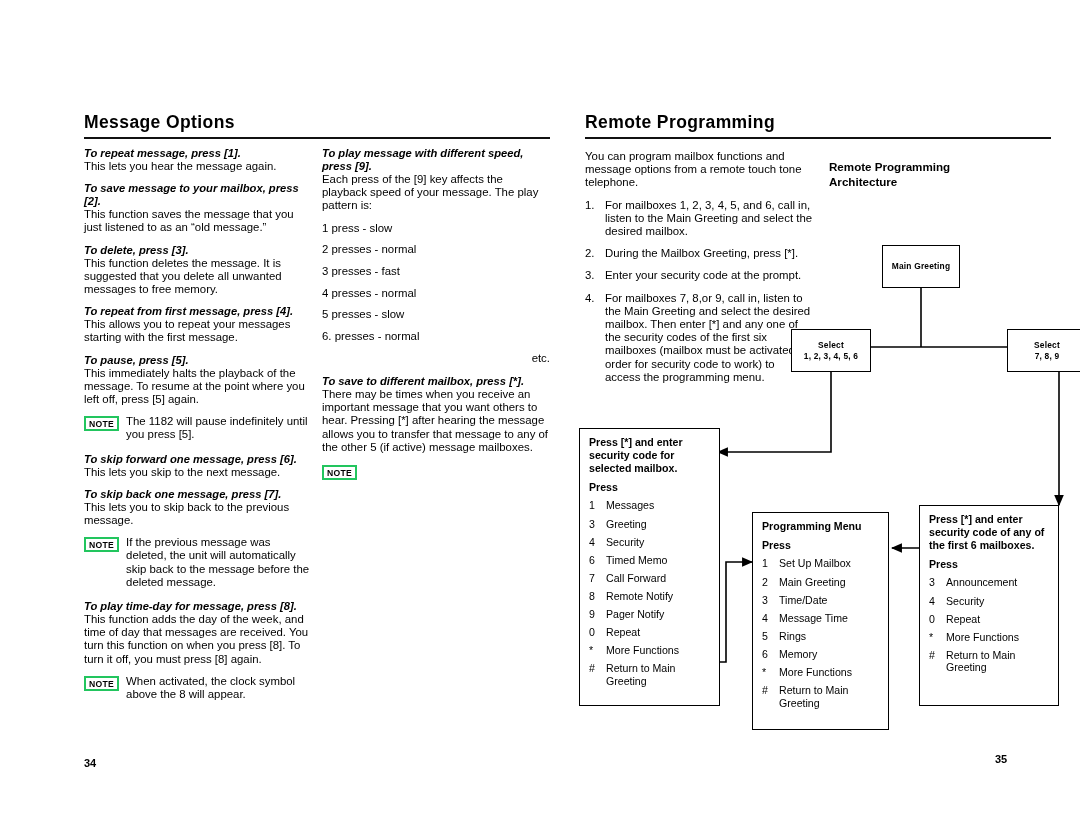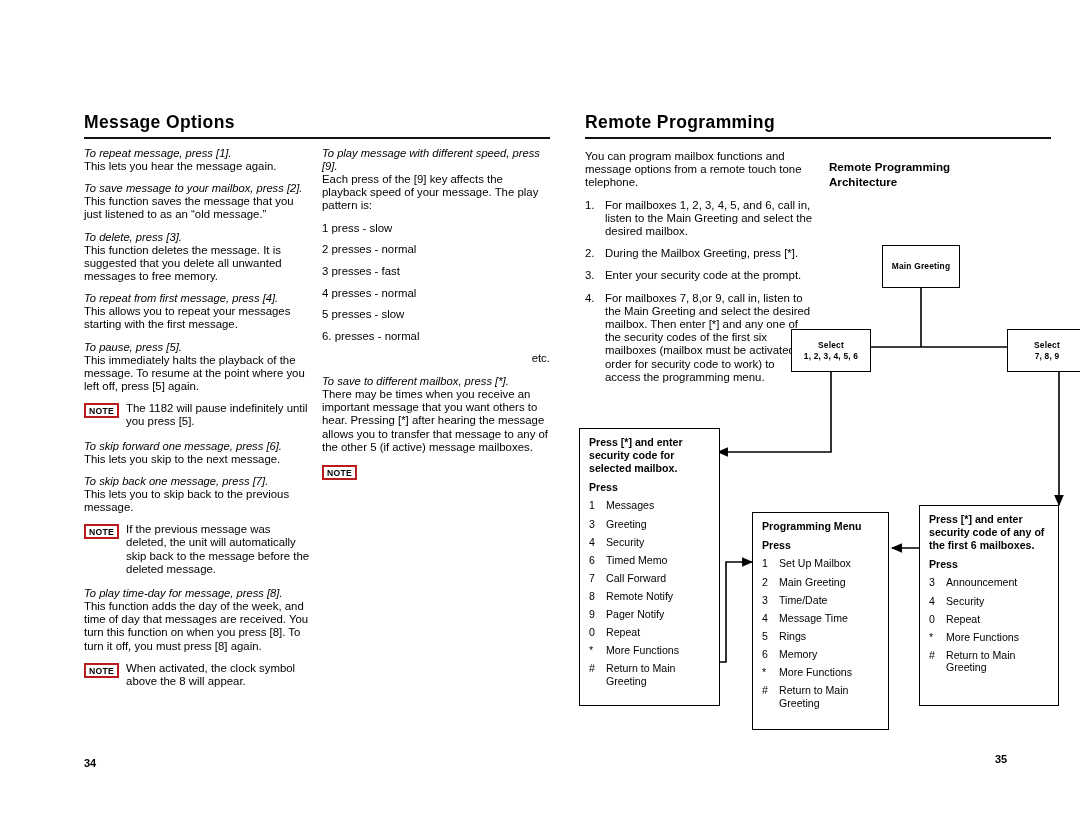--- a/index.html
+++ b/index.html
@@ -44,21 +44,21 @@
     width: 100%;
   }
 
   .cols {
     position: absolute;
     display: flex;
   }
   .col { position: relative; }
   .lead {
     font-style: italic;
-    font-weight: normal;
+    font-weight: bold;
     font-size: 11.2px;
     line-height: 13px;
     margin: 0;
   }
   .body-txt {
     font-size: 11.4px;
     line-height: 13.2px;
     margin: 0 0 9px 0;
   }
   .blockset { margin-bottom: 9px; }
@@ -69,21 +69,21 @@
     margin: 0 0 8.5px 0;
   }
 
   .note {
     display: flex;
     align-items: flex-start;
     gap: 7px;
     margin: 3px 0 11px 0;
   }
   .note-tag {
-    border: 2px solid #b91c1c;
+    border: 2px solid #22c55e;
     font-size: 8.6px;
     font-weight: bold;
     letter-spacing: 0.3px;
     padding: 1px 3px 0 3px;
     line-height: 10px;
     flex: 0 0 auto;
     margin-top: 1px;
   }
   .note-body {
     font-size: 11.4px;

